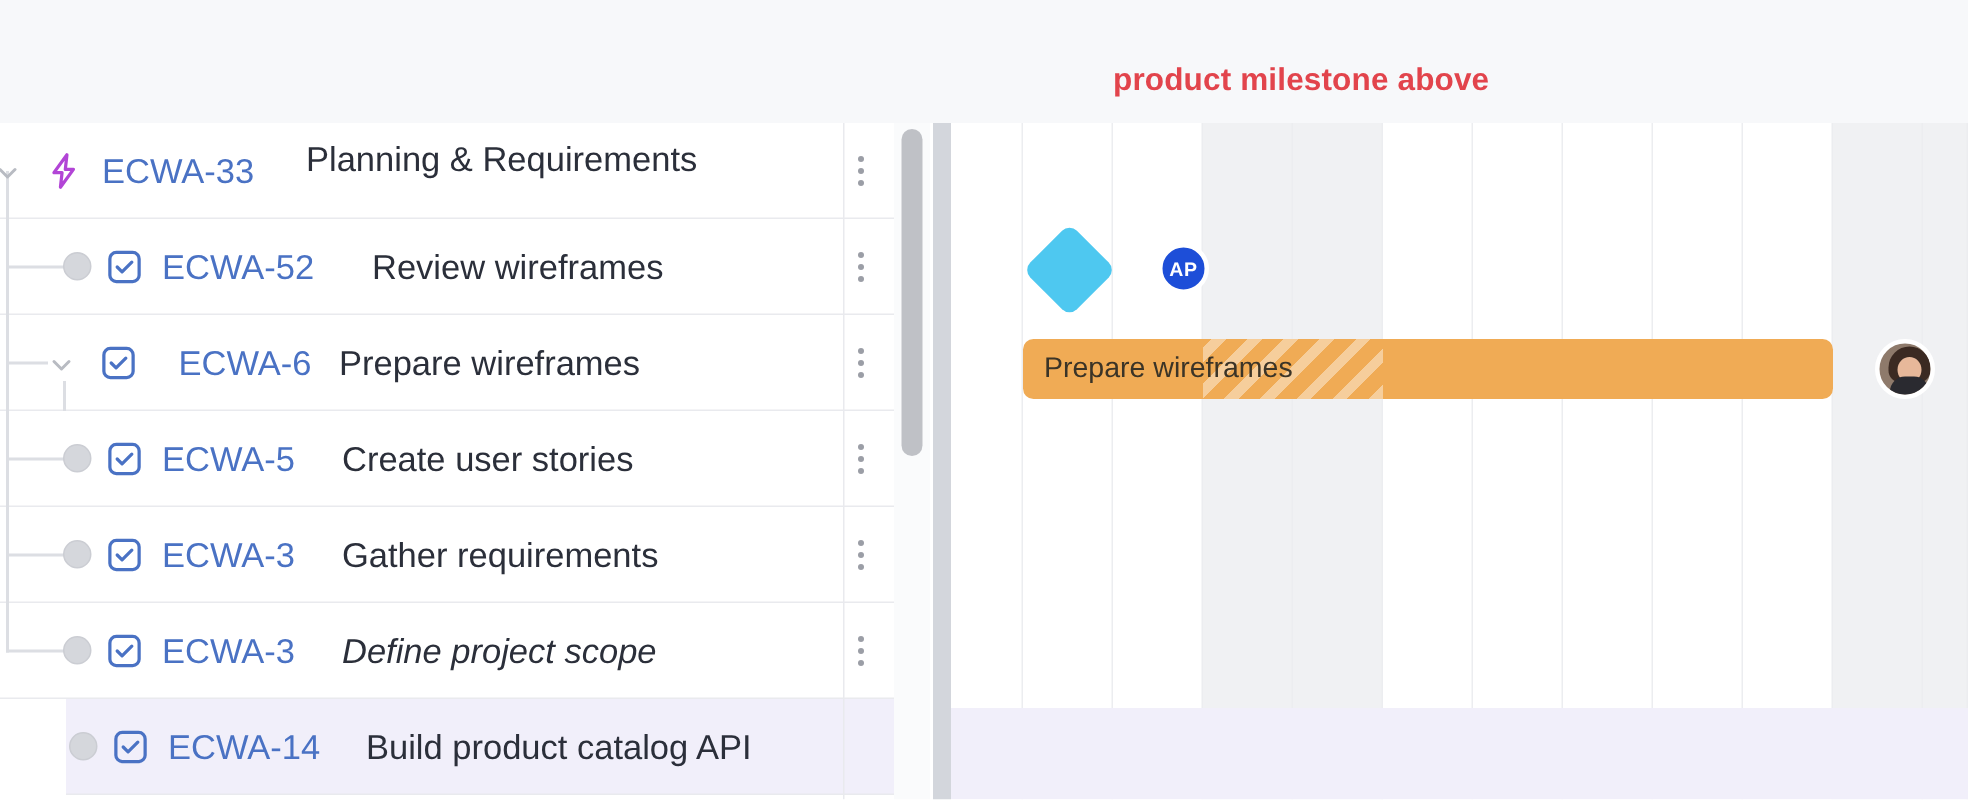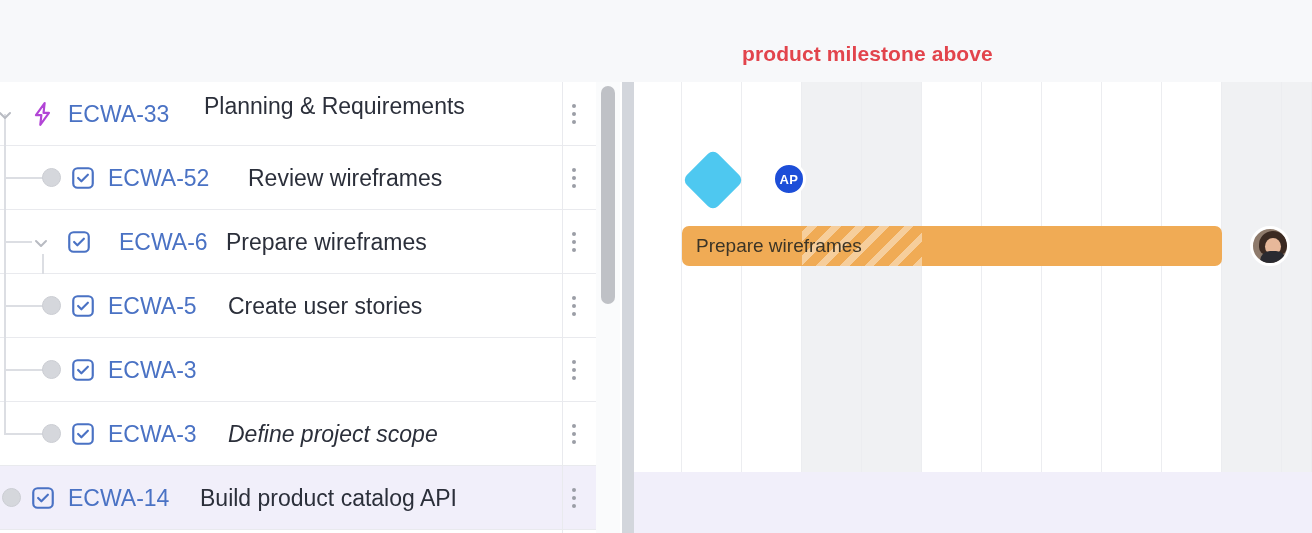--- a/index.html
+++ b/index.html
@@ -29,21 +29,21 @@
   
   .tree-panel {
     position: absolute; left: 0; top: 82px; width: 600px; height: 451px;
     background: #ffffff; overflow: hidden;
   }
   .row {
     position: relative; height: 64px; width: 600px;
     border-bottom: 1px solid #e9eaee;
     background: #ffffff;
   }
-  .row.selected { background: #f1effa; }
+  .row.selected { background: #f1effa; margin-left: 44px; }
 
   
   .guide-v {
     position: absolute; width: 2px; background: #dcdee3;
   }
   .guide-h {
     position: absolute; height: 2px; background: #dcdee3;
   }
 
   .chevron {
@@ -259,20 +259,21 @@
       <div class="guide-v" style="left:4px; top:-1px; height:66px;"></div>
       <div class="guide-h" style="left:4px; top:31px; width:44px;"></div>
       <div class="node-dot" style="left:42px; top:22px;"></div>
       <div class="type-icon" style="left:70px; top:19px;">
         <svg width="26" height="26" viewBox="0 0 24 24">
             <rect x="3" y="3" width="18" height="18" rx="4" fill="none" stroke="#4a72c4" stroke-width="2"></rect>
             <path d="M7.5 12l3 3 6-6" fill="none" stroke="#4a72c4" stroke-width="2" stroke-linecap="round" stroke-linejoin="round"></path>
           </svg>
       </div>
       <div class="issue-key" style="left:108px; top:19px;">ECWA-3</div>
+      <div class="issue-summary" style="left:228px; top:19px;">Gather requirements</div>
       <div class="kebab">
           <i></i>
           <i></i>
           <i></i>
         </div>
     </div>
 
     <div class="row">
       <div class="guide-v" style="left:4px; top:-1px; height:34px;"></div>
       <div class="guide-h" style="left:4px; top:31px; width:44px;"></div>

